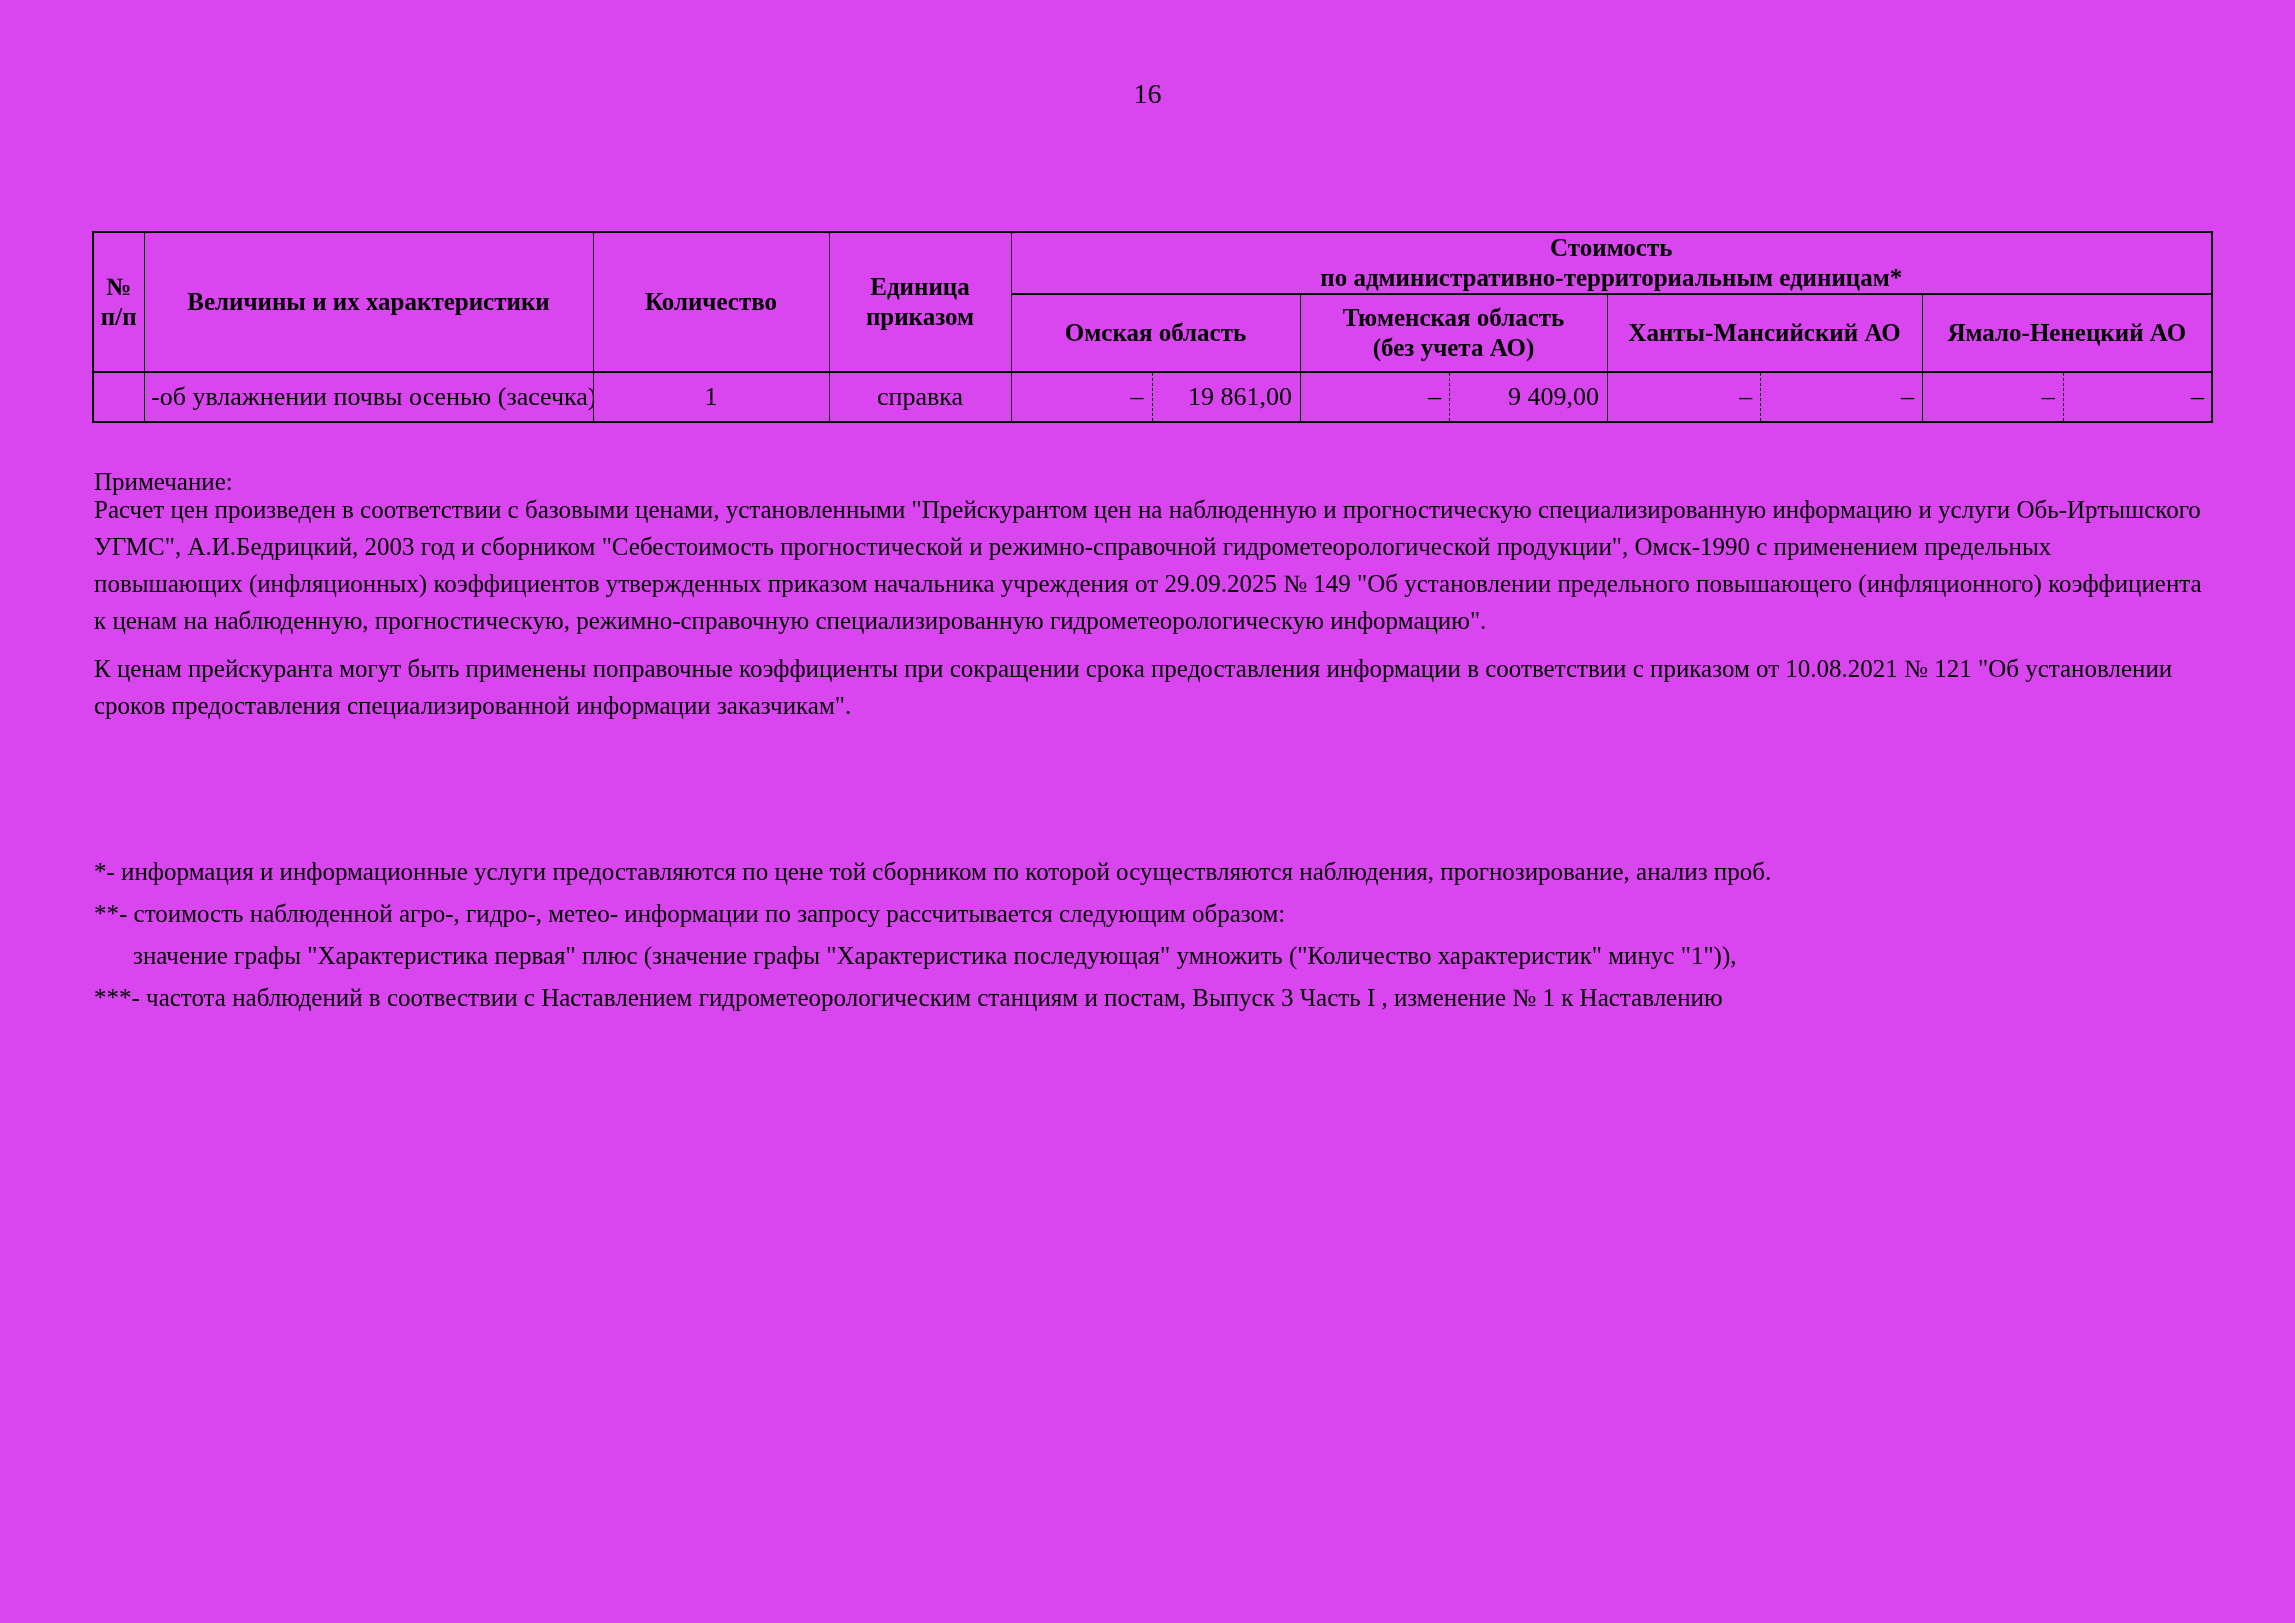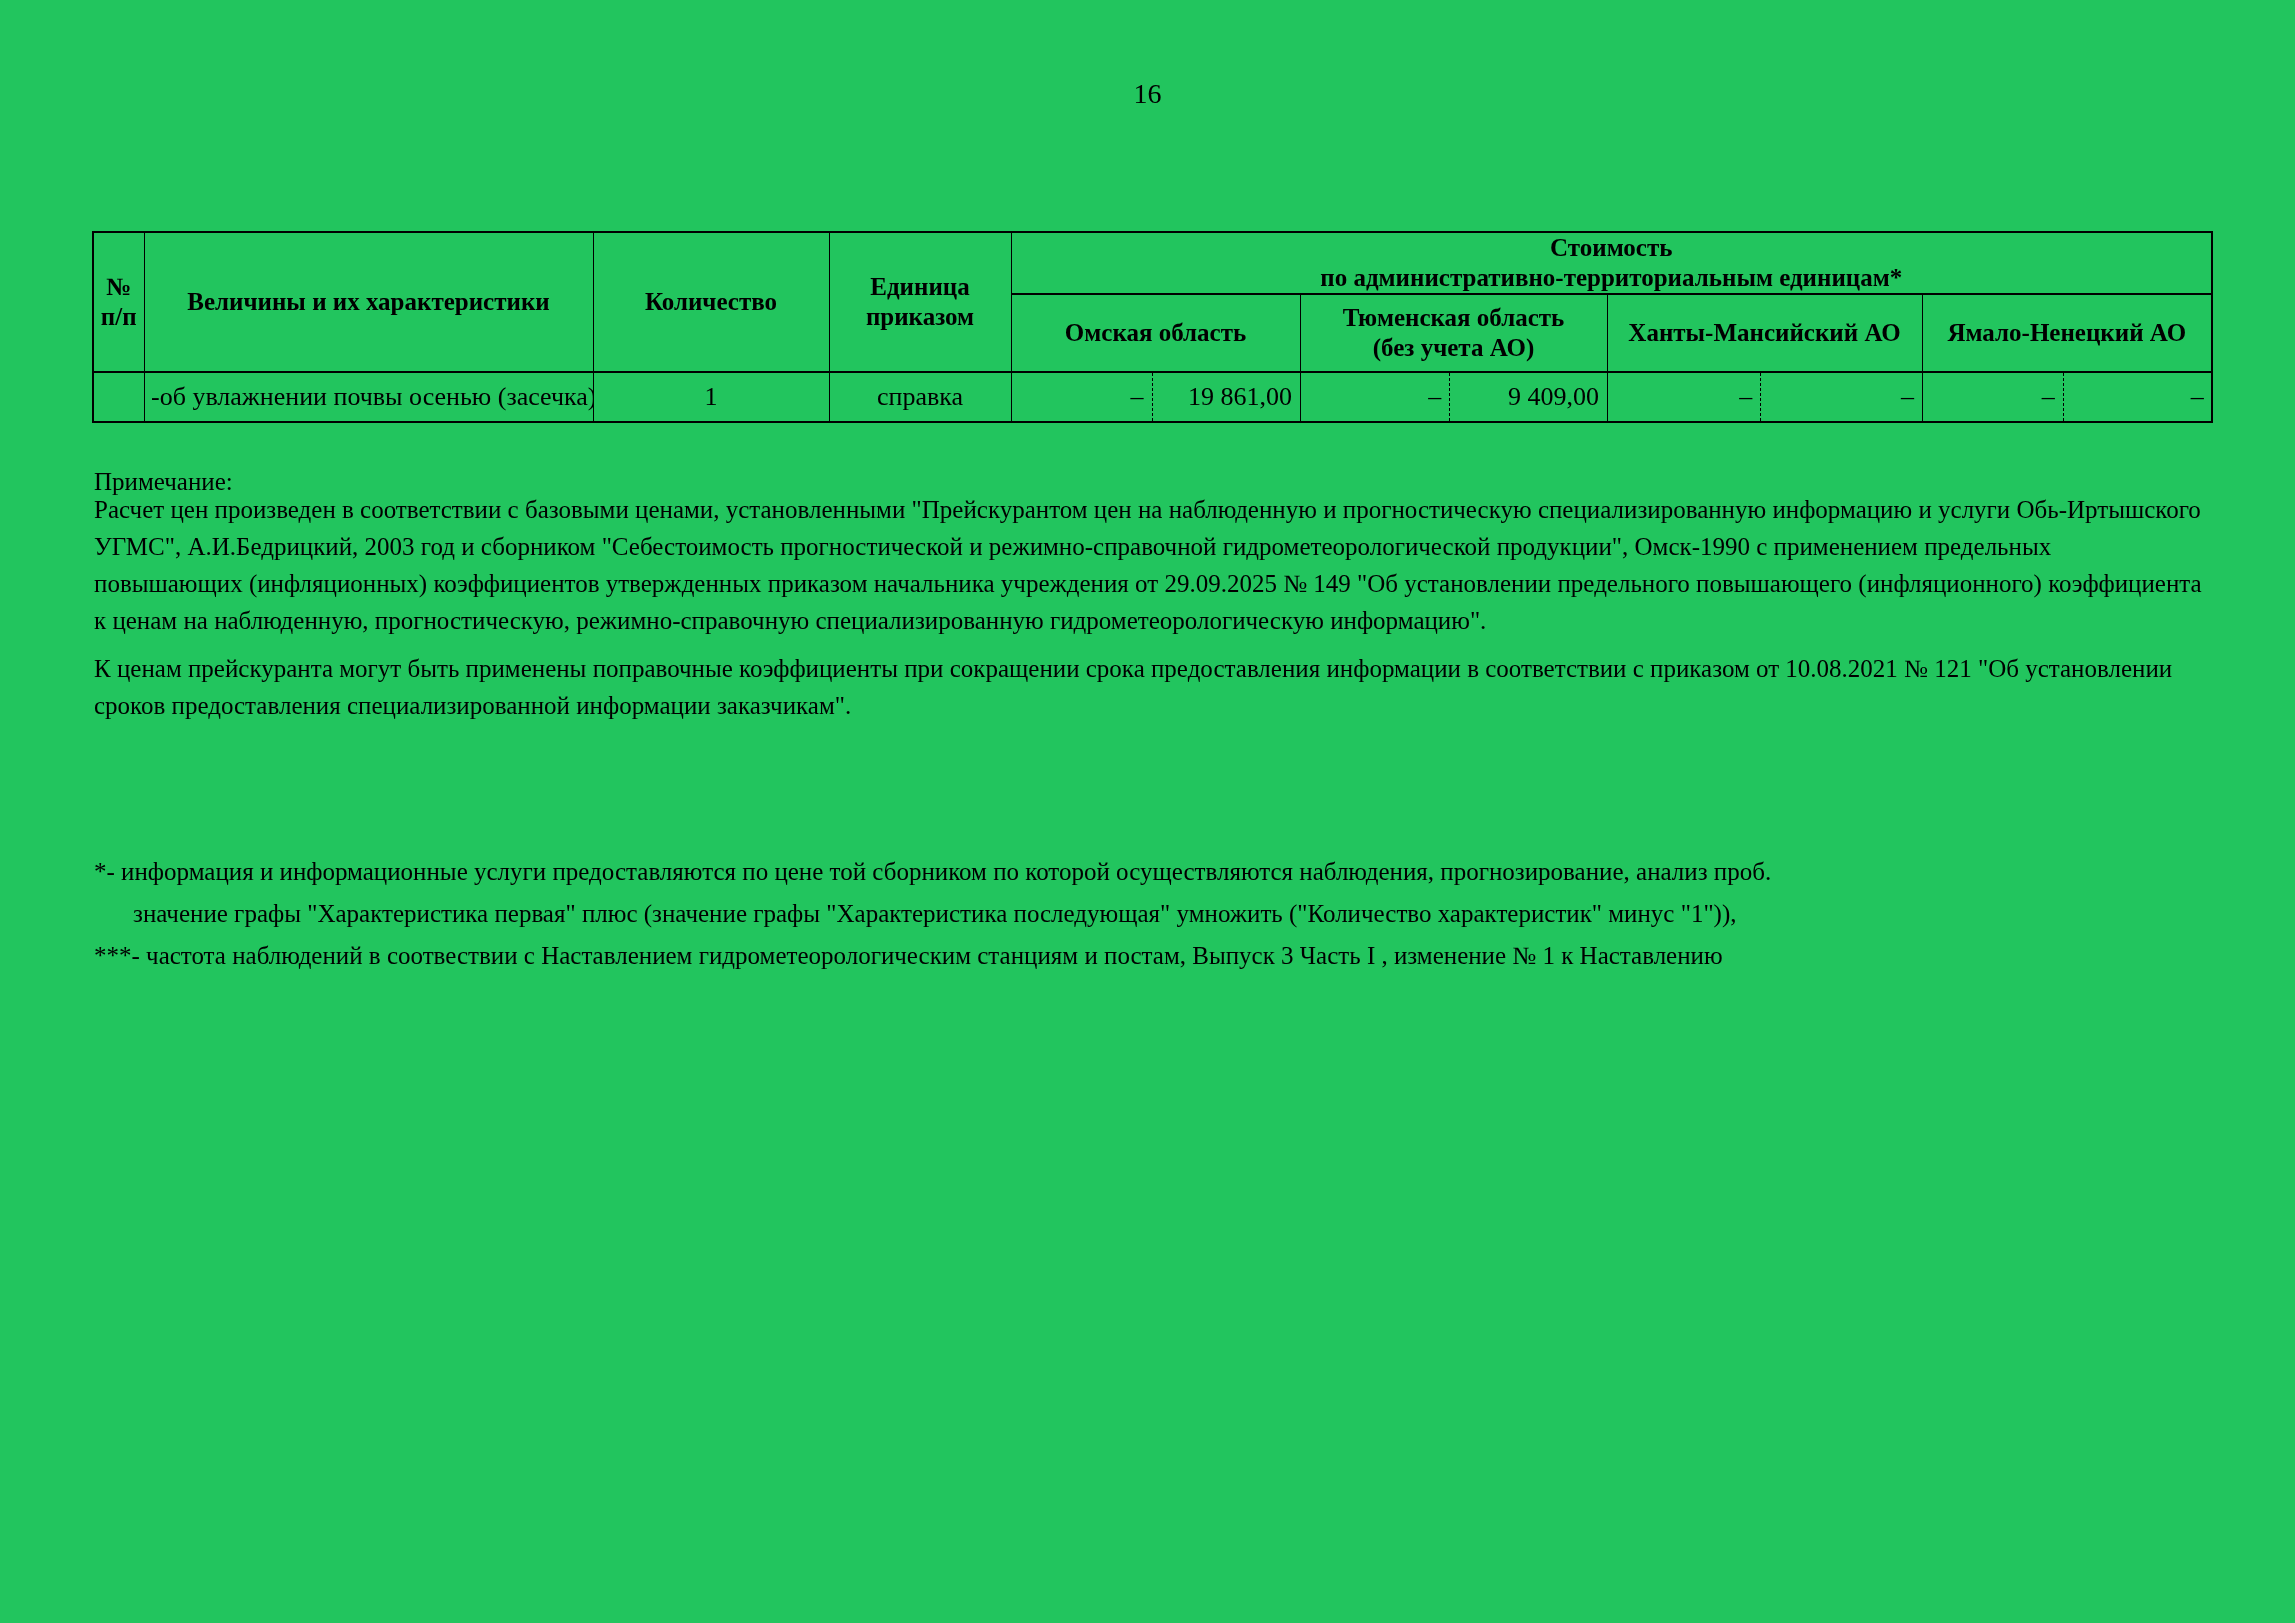--- a/index.html
+++ b/index.html
@@ -3,21 +3,21 @@
 <meta charset="utf-8">
 <style>
   * { margin: 0; padding: 0; box-sizing: border-box; }
   html, body { background: #ffffff; }
   body {
     width: 2295px; height: 1623px;
     font-family: "Liberation Serif", "DejaVu Serif", serif;
     color: #000;
     position: relative;
   }
-  .page { position: absolute; inset: 0; background: #22c55e; }
+  .page { position: absolute; inset: 0; background: #d946ef; }
 
   .page-number {
     position: absolute; top: 78px; left: 0; width: 100%;
     text-align: center; font-size: 28px;
   }
 
   
   table.price-table {
     position: absolute; top: 231px; left: 92px;
     width: 2119px; table-layout: fixed;
@@ -133,18 +133,19 @@
   </tbody>
     </table>
 
   <div class="notes-title">Примечание:</div>
 
   <p class="para p1">Расчет цен произведен в соответствии с базовыми ценами, установленными "Прейскурантом цен на наблюденную и прогностическую специализированную информацию и услуги Обь-Иртышского УГМС", А.И.Бедрицкий, 2003 год и сборником "Себестоимость прогностической и режимно-справочной гидрометеорологической продукции", Омск-1990 с применением предельных повышающих (инфляционных) коэффициентов утвержденных приказом начальника учреждения от 29.09.2025 № 149 "Об установлении предельного повышающего (инфляционного) коэффициента к ценам на наблюденную, прогностическую, режимно-справочную специализированную гидрометеорологическую информацию".</p>
   <p class="para p2">К ценам прейскуранта могут быть применены поправочные коэффициенты  при сокращении срока предоставления информации в соответствии с приказом от 10.08.2021 № 121 "Об установлении сроков предоставления специализированной информации заказчикам".</p>
 
   <div class="fnotes">
     <div class="fn">*- информация и информационные услуги предоставляются по цене той сборником по которой осуществляются наблюдения, прогнозирование, анализ проб.</div>
+    <div class="fn">**- стоимость наблюденной агро-, гидро-, метео- информации по запросу рассчитывается следующим образом:</div>
     <div class="fn fn-indent">значение графы "Характеристика первая" плюс (значение  графы "Характеристика последующая" умножить  ("Количество характеристик" минус "1")),</div>
     <div class="fn">***- частота наблюдений в соотвествии с Наставлением гидрометеорологическим станциям и постам, Выпуск 3 Часть I , изменение № 1 к Наставлению</div>
   </div>
 
 </div>
 
 
 </body></html>

